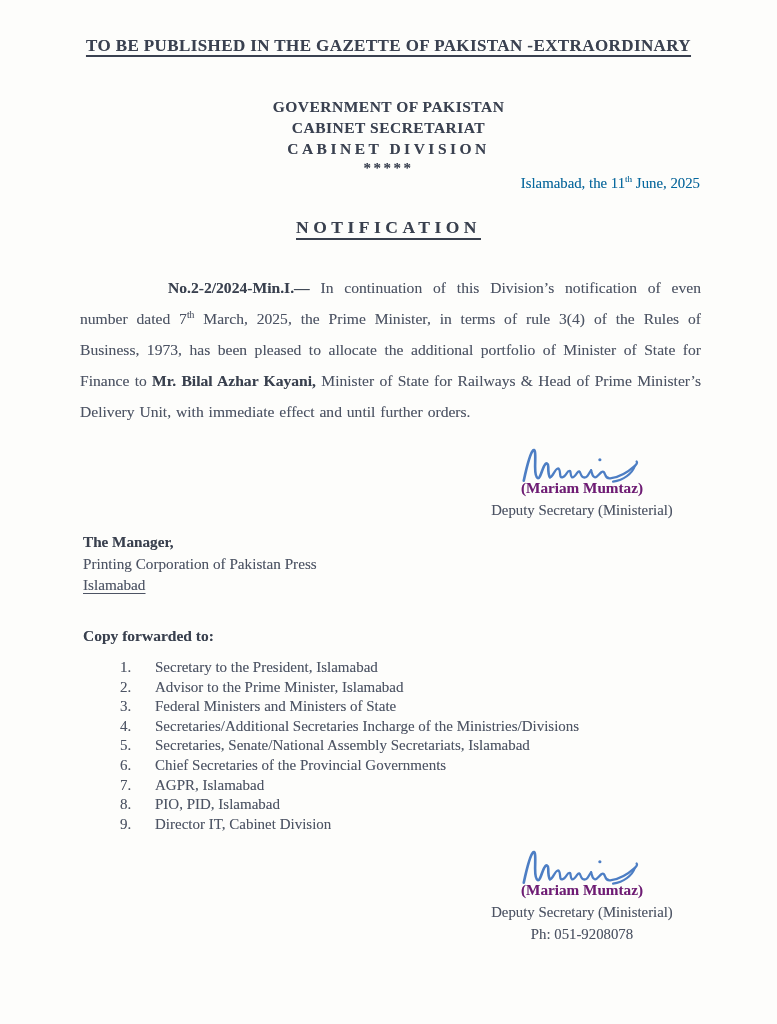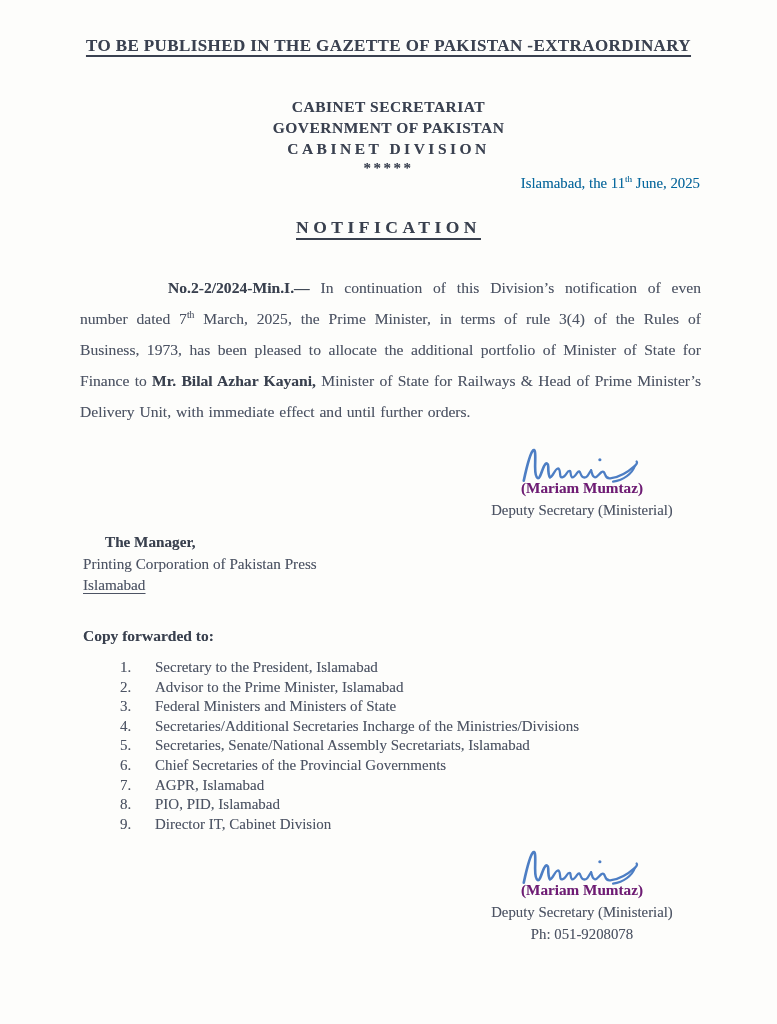--- a/index.html
+++ b/index.html
@@ -101,21 +101,21 @@
   .sig .title { font-size: 14.8px; }
   .sig .phone { font-size: 14.8px; }
 
   
   .addressee {
     position: absolute;
     top: 531px; left: 83px;
     font-size: 15.2px;
     line-height: 21.5px;
   }
-  .addressee .l1 { font-weight: bold; color: #39404e; margin-left: 22px; }
+  .addressee .l1 { font-weight: bold; color: #39404e; }
   .addressee .l3 {
     text-decoration: underline;
     text-underline-offset: 3px;
   }
 
   
   .copy-heading {
     position: absolute;
     top: 627px; left: 83px;
     font-weight: bold;
@@ -145,22 +145,22 @@
 </head>
 <body>
 
 <div class="page">
 
   <div class="banner">
     <span class="u">TO BE PUBLISHED IN THE GAZETTE OF PAKISTAN -EXTRAORDINARY</span>
   </div>
 
   <div class="org">
+    <div>GOVERNMENT OF PAKISTAN</div>
     <div>CABINET SECRETARIAT</div>
-    <div>GOVERNMENT OF PAKISTAN</div>
     <div class="division">CABINET DIVISION</div>
     <div class="stars">*****</div>
   </div>
 
   <div class="dateline"><span>Islamabad, the 11</span><sup>th</sup><span> June, 2025</span></div>
 
   <div class="heading">
     <span class="u">NOTIFICATION</span>
   </div>
 

